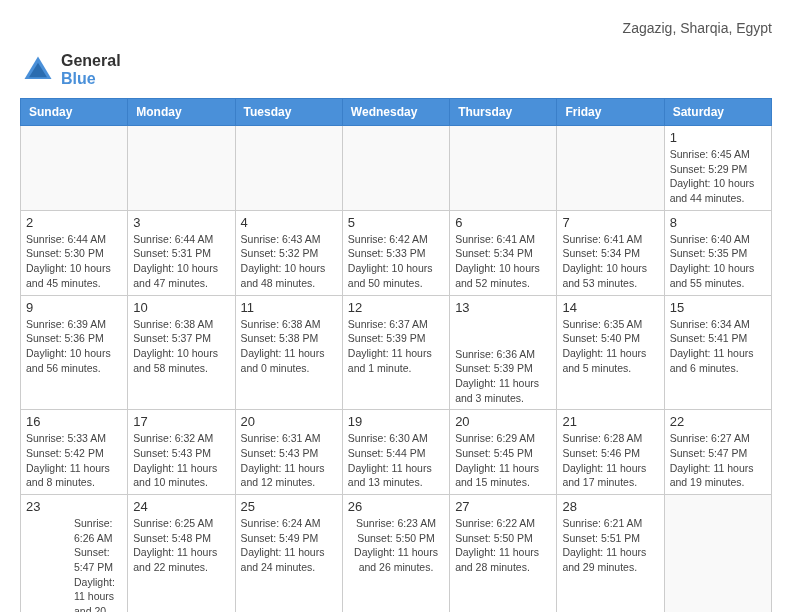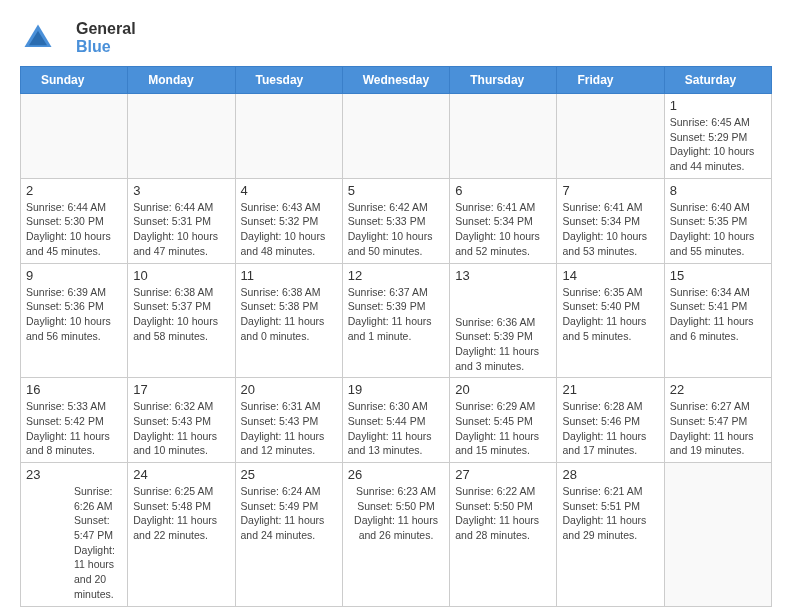--- a/index.html
+++ b/index.html
@@ -12,21 +12,22 @@
     }
     .header {
       display: flex;
       justify-content: space-between;
       align-items: flex-start;
       margin-bottom: 10px;
     }
     .logo {
       display: flex;
       align-items: center;
-      gap: 20px;
+      gap: 5px;
+      margin-top: 32px;
     }
     .logo-text {
       display: flex;
       flex-direction: column;
       line-height: 1.1;
     }
     .logo-general {
       font-size: 16px;
       font-weight: bold;
       color: #333;
@@ -53,21 +54,21 @@
       color: #555;
     }
     .calendar {
       width: 100%;
       border-collapse: collapse;
       font-size: 11px;
     }
     .calendar th {
       background: #4a90d9;
       color: #fff;
-      padding: 6px 20px;
+      padding: 6px 8px;
       text-align: left;
       font-size: 12px;
       font-weight: bold;
       border: 1px solid #3a7fc9;
     }
     .calendar td {
       border: 1px solid #ccc;
       vertical-align: top;
       padding: 4px 5px;
       width: calc(100% / 7);
@@ -98,20 +99,21 @@
     <svg class="logo-icon" viewBox="0 0 40 40">
       <polygon points="20,5 35,30 5,30" fill="#4a90d9"></polygon>
       <polygon points="20,12 30,28 10,28" fill="#2a6cb0"></polygon>
     </svg>
     <div class="logo-text">
       <span class="logo-general">General</span>
       <span class="logo-blue">Blue</span>
     </div>
   </div>
   <div class="title-block">
+    <div class="location">Zagazig, Sharqia, Egypt</div>
   </div>
 </div>
 
 <table class="calendar">
   <thead>
     <tr>
     <th>Sunday</th>
         <th>Monday</th>
         <th>Tuesday</th>
         <th>Wednesday</th>

